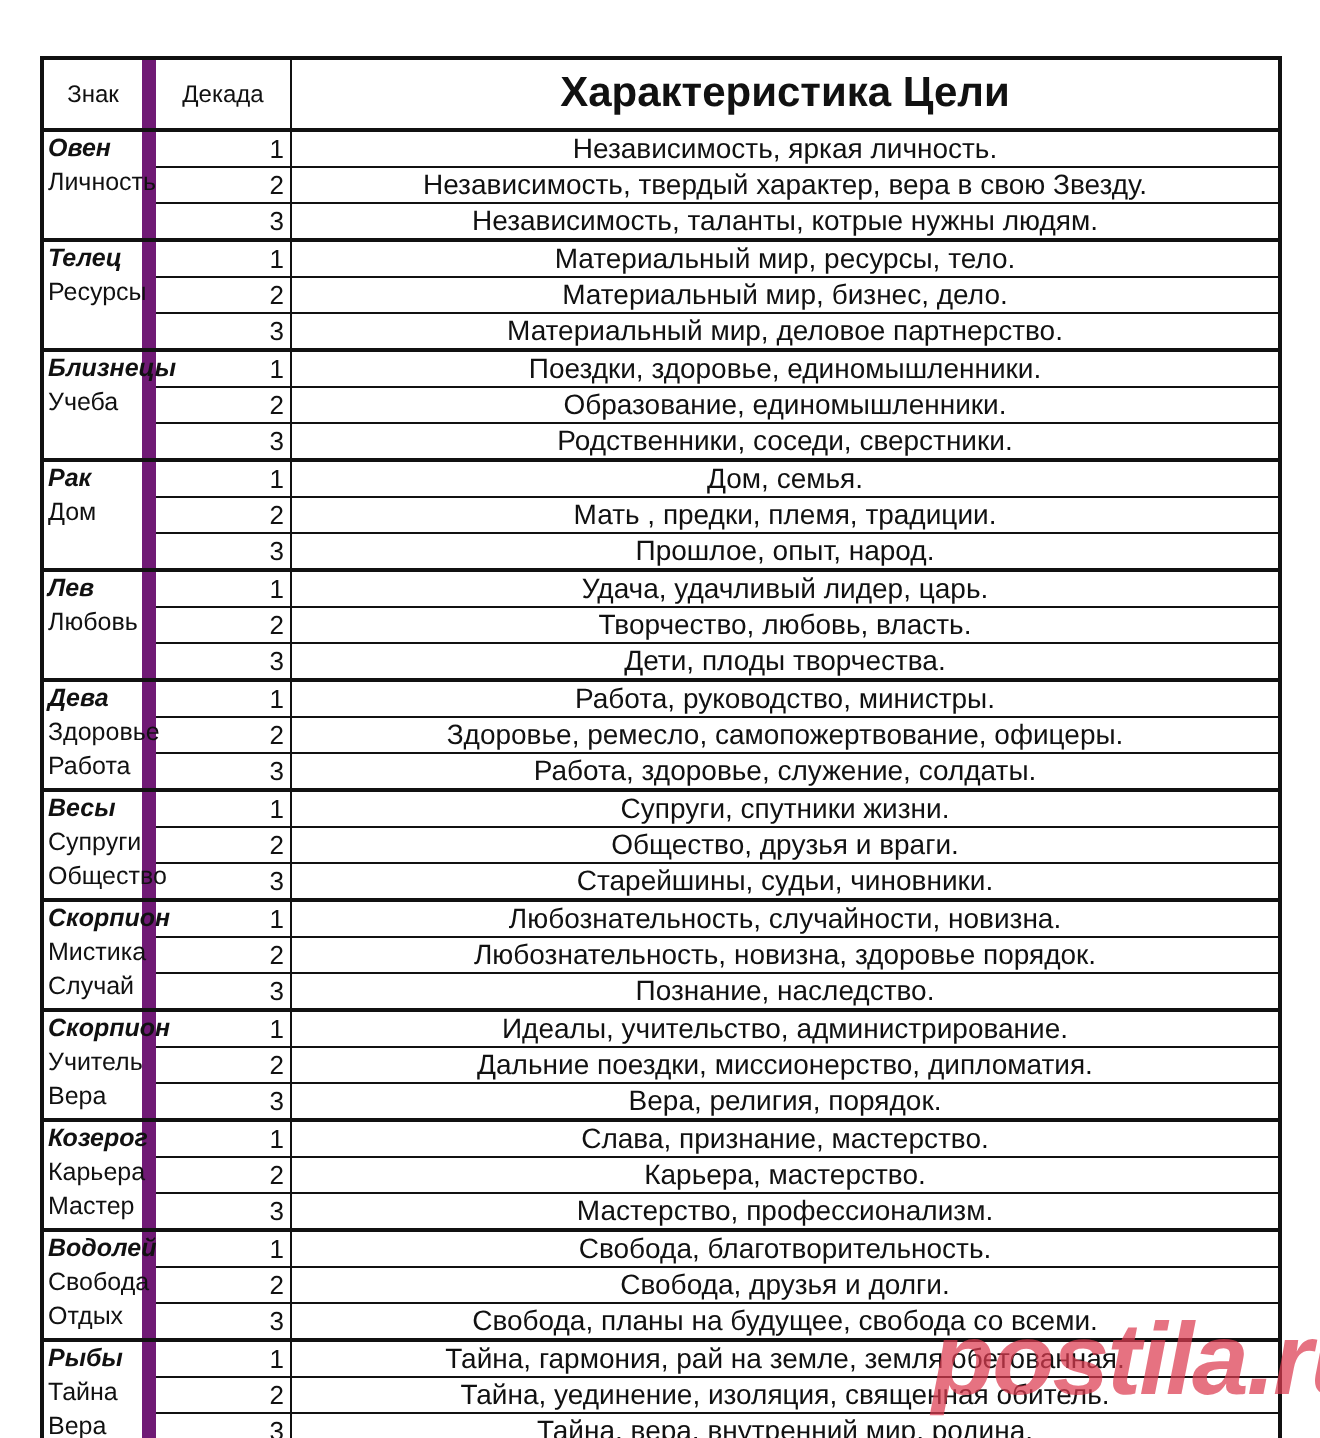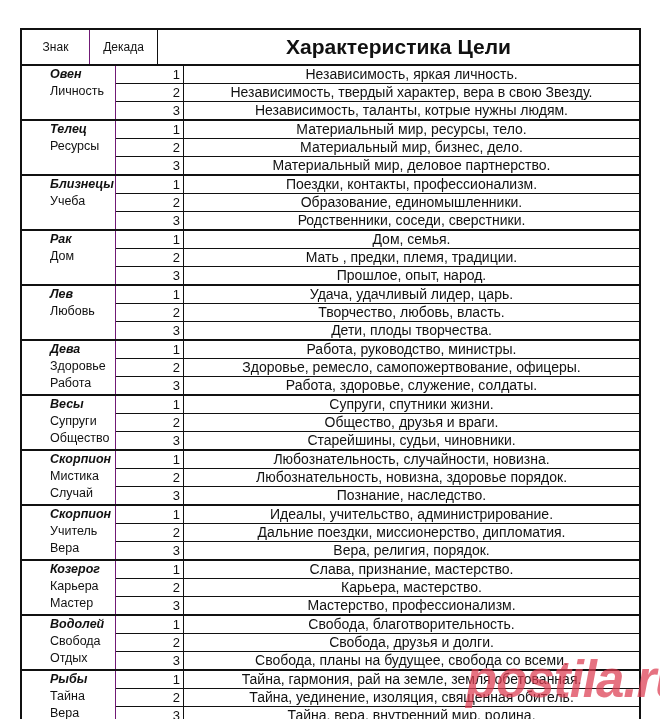--- a/index.html
+++ b/index.html
@@ -1,26 +1,26 @@
 <!DOCTYPE html>
 <html><head>
 <meta charset="utf-8">
 <style>
   html, body { margin: 0; padding: 0; background: #ffffff; }
   body { width: 660px; height: 719px; position: relative; overflow: hidden;
          font-family: "Liberation Sans", sans-serif; color: #111; }
   .tbl { position: absolute; left: 20px; top: 28px; width: 621px;
          border: 2px solid #111; box-sizing: border-box; }
   .hdr { display: flex; height: 34px; border-bottom: 2px solid #111; }
-  .c1 { width: 68px; box-sizing: border-box; border-right: 1px solid #701a75; }
+  .c1 { width: 56px; box-sizing: border-box; border-right: 7px solid #701a75; }
   .c2 { width: 68px; box-sizing: border-box; border-right: 1.5px solid #111; }
   .c3 { flex: 1; }
   .hdr .c1, .hdr .c2 { display: flex; align-items: center; justify-content: center; font-size: 12px; }
   .hdr .c3 { display: flex; align-items: center; justify-content: center; font-size: 21px; font-weight: bold; }
-  .grp { display: flex; border-bottom: 2px solid #111; padding-left: 26px; }
+  .grp { display: flex; border-bottom: 2px solid #111; }
   .grp:last-child { border-bottom: none; }
   .grp .c1 { padding-left: 2px; font-size: 12.5px; line-height: 17px; }
   .sign { font-weight: bold; font-style: italic; display: block; height: 17px; }
   .kw { display: block; height: 17px; }
   .rows { display: flex; flex-direction: column; flex: 1; }
   .row { display: flex; height: 17px; border-bottom: 1px solid #111; }
   .row:last-child { border-bottom: none; }
   .row .c2 { text-align: right; padding-right: 3px; font-size: 13px; line-height: 17px; }
   .row .c3 { text-align: center; font-size: 14px; line-height: 17px; white-space: nowrap; }
   .wm { position: absolute; left: 466px; top: 650px; font-size: 51px; font-weight: bold;
@@ -81,21 +81,21 @@
       </div>
       <div class="grp">
         <div class="c1">
           <span class="sign">Близнецы</span>
           <span class="kw">Учеба</span>
           <span class="kw"></span>
         </div>
         <div class="rows">
           <div class="row">
             <div class="c2">1</div>
-            <div class="c3">Поездки, контакты, профессионализм.</div>
+            <div class="c3">Поездки, здоровье, единомышленники.</div>
           </div>
           <div class="row">
             <div class="c2">2</div>
             <div class="c3">Образование, единомышленники.</div>
           </div>
           <div class="row">
             <div class="c2">3</div>
             <div class="c3">Родственники, соседи, сверстники.</div>
           </div>
         </div>

